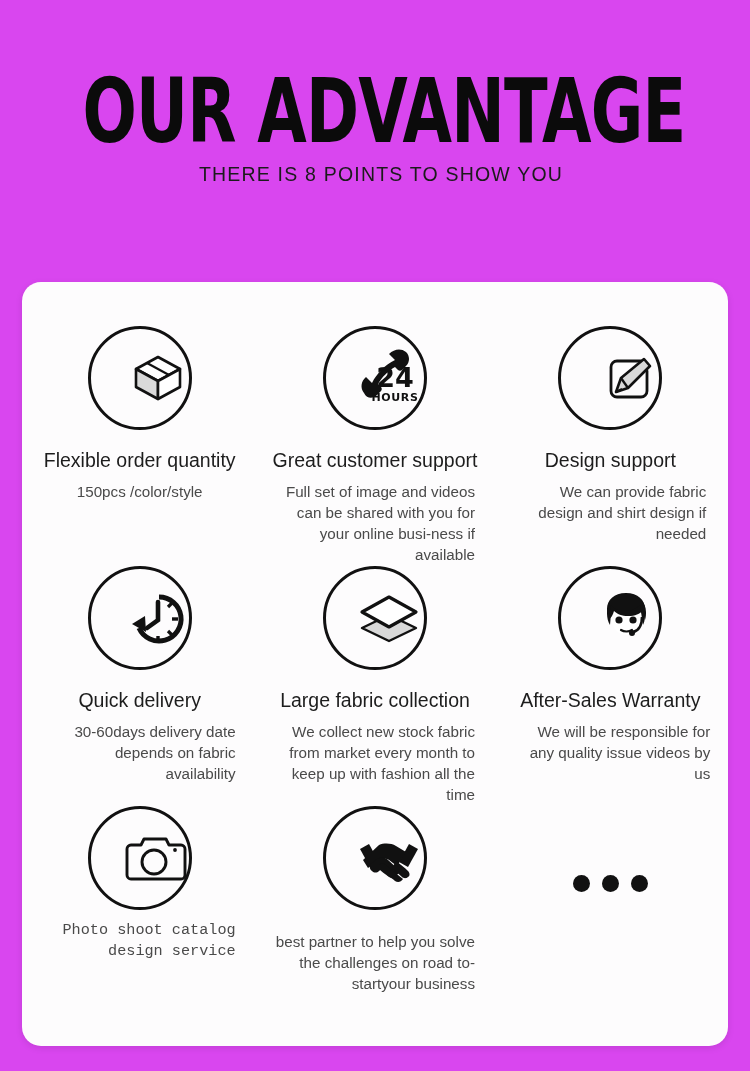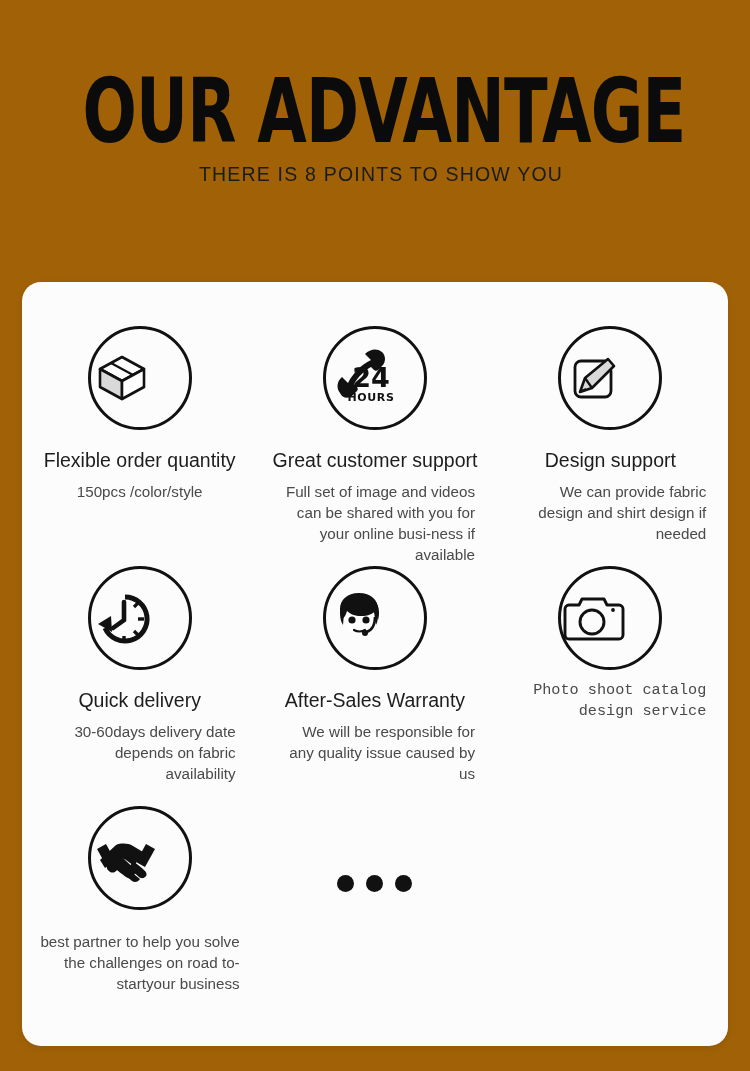--- a/index.html
+++ b/index.html
@@ -2,21 +2,21 @@
 <html><head>
 <meta charset="utf-8">
 <style>
   * { margin:0; padding:0; box-sizing:border-box; }
   html,body{
     width:750px; height:1071px;
     background:#f0f0f0;
     font-family:"Liberation Sans", sans-serif;
     overflow:hidden;
   }
-  #page{ position:relative; width:750px; height:1071px; background:#a16207; }
+  #page{ position:relative; width:750px; height:1071px; background:#d946ef; }
 
   
   .header{ padding-top:74px; text-align:center; }
   .main-title{
     font-family:"DejaVu Sans", sans-serif;
     font-weight:bold;
     font-size:82px;
     line-height:0.92;
     letter-spacing:-1px;
     color:#0b0b0b;
@@ -58,21 +58,21 @@
     align-items:center;
     padding:0 14px;
   }
 
   .circle{
     width:104px; height:104px;
     border:3.2px solid #111;
     border-radius:50%;
     display:flex;
     align-items:center;
-    justify-content:flex-start;
+    justify-content:flex-end;
     flex:0 0 auto;
   }
   .circle svg{ display:block; }
 
   .cell-title{
     margin-top:19px;
     font-size:19.5px;
     color:#1d1d1d;
     text-align:left;
     line-height:1.15;
@@ -159,37 +159,47 @@
             <line x1="47" y1="33" x2="53" y2="33" stroke="#111" stroke-width="3.4"></line>
             <line x1="33" y1="50" x2="33" y2="55" stroke="#111" stroke-width="3.4"></line>
             <line x1="43" y1="45" x2="47" y2="49" stroke="#111" stroke-width="3.2"></line>
             <line x1="43" y1="21" x2="47" y2="17" stroke="#111" stroke-width="3.2"></line>
           </svg>
         </div>
         <div class="cell-title">Quick delivery</div>
         <div class="cell-desc">30-60days delivery date depends on fabric availability</div>
       </div>
 
+      <div class="cell">
+        <div class="circle">
+          <svg width="70" height="62" viewBox="0 0 70 62">
+            <polygon points="35,28 62,41 35,54 8,41" fill="#d9d9d9" stroke="#111" stroke-width="2.4" stroke-linejoin="round"></polygon>
+            <polygon points="35,10 62,25 35,40 8,25" fill="#ffffff" stroke="#111" stroke-width="3.2" stroke-linejoin="round"></polygon>
+          </svg>
+        </div>
+        <div class="cell-title">Large fabric collection</div>
+        <div class="cell-desc wide">We collect new stock fabric from market every month to keep up with fashion all the time</div>
+      </div>
 
       <div class="cell">
         <div class="circle">
           <svg width="66" height="62" viewBox="0 0 66 62">
             <path d="M33 8 c-12 0 -19 8 -19 18 c0 5 1 9 3 12 l1-12 c4 2 9 3 15 3 c6 0 11-1 15-4 l2 13 c2-4 2-8 2-12 c0-10 -7-18 -19-18z" fill="#111"></path>
             <path d="M18 22 c0-9 6-14 15-14 c9 0 15 5 15 14 v8 c0 10 -7 18 -15 18 c-8 0 -15-8 -15-18z" fill="#ffffff"></path>
             <path d="M33 8 c-11 0 -17 7 -17 17 l0 7 c2-1 4-4 5-8 c3 3 8 5 14 5 c7 0 12-2 15-6 l2 10 c1-3 1-6 1-8 c0-10 -7-17 -20-17z" fill="#111"></path>
             <path d="M14 22 c0-9 7-16 19-16 c12 0 19 7 19 16 c0 4 -1 7 -2 10 l-3-14 c-4 4 -9 6 -15 6 c-6 0 -11-2 -14-6 l-2 14 c-1-3 -2-6 -2-10z" fill="#111"></path>
             <circle cx="26" cy="33" r="3.6" fill="#111"></circle>
             <circle cx="40" cy="33" r="3.6" fill="#111"></circle>
             <path d="M28 43 c3 2 8 2 11 0" fill="none" stroke="#111" stroke-width="2.2" stroke-linecap="round"></path>
             <path d="M49 30 c0 9 -4 14 -9 15" fill="none" stroke="#111" stroke-width="2.6"></path>
             <circle cx="39" cy="46" r="3" fill="#111"></circle>
           </svg>
         </div>
         <div class="cell-title">After-Sales Warranty</div>
-        <div class="cell-desc wide">We will be responsible for any quality issue caused by us</div>
+        <div class="cell-desc wide">We will be responsible for any quality issue videos by us</div>
       </div>
 
       <div class="cell">
         <div class="circle">
           <svg width="66" height="54" viewBox="0 0 66 54">
             <path d="M8 14 h10 l3-6 h22 l3 6 h12 a4 4 0 0 1 4 4 v26 a4 4 0 0 1 -4 4 H8 a4 4 0 0 1 -4 -4 V18 a4 4 0 0 1 4 -4z" fill="none" stroke="#111" stroke-width="2.9" stroke-linejoin="round"></path>
             <circle cx="31" cy="31" r="12" fill="none" stroke="#111" stroke-width="2.9"></circle>
             <circle cx="52" cy="19" r="1.9" fill="#111"></circle>
           </svg>
         </div>

